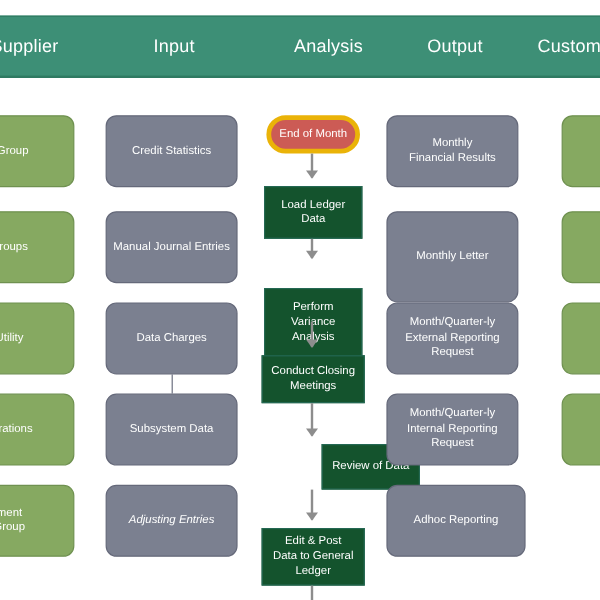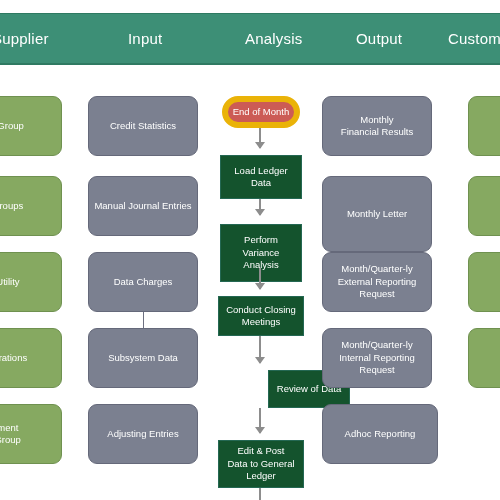--- a/index.html
+++ b/index.html
@@ -35,21 +35,21 @@
     background:#86a961;border:1px solid #6f9150;border-radius:9px;
   }
   .node.gray{
     background:#7b8090;border:1px solid #65697a;border-radius:9px;
   }
   .node.teal{
     background:#14532d;border:1px solid #246853;border-radius:0;
     font-size:9.5px;
   }
   .node.terminator{
-    background:#cc5b55;border:6px solid #eab308;border-radius:18px;
+    background:#cc5b55;border:4px solid #eab308;border-radius:18px;
     font-size:9.5px;
   }
 
   
   .conn{position:absolute;background:#8d8d8d;width:2px;}
   .arrowhead{
     position:absolute;width:0;height:0;
     border-left:5px solid transparent;
     border-right:5px solid transparent;
     border-top:7px solid #8d8d8d;
@@ -76,28 +76,28 @@
       <div class="node green" style="left: -62px; top: 252px; width: 124px; height: 60px;">ate Utility</div>
       <div class="node green" style="left: -62px; top: 328px; width: 124px; height: 60px;">g Operations</div>
       <div class="node green" style="left: -62px; top: 404px; width: 124px; height: 60px;">agement
 ing Group</div>
     </div>
   <div id="layer-input">
       <div class="node gray" style="left: 88px; top: 96px; width: 110px; height: 60px;">Credit Statistics</div>
       <div class="node gray" style="left: 88px; top: 176px; width: 110px; height: 60px;">Manual Journal Entries</div>
       <div class="node gray" style="left: 88px; top: 252px; width: 110px; height: 60px;">Data Charges</div>
       <div class="node gray" style="left: 88px; top: 328px; width: 110px; height: 60px;">Subsystem Data</div>
-      <div class="node gray" style="left: 88px; top: 404px; width: 110px; height: 60px;">Adjusting Entries</div>
+      <div class="node gray" style="left: 88px; top: 404px; width: 110px; height: 60px; font-style: italic;">Adjusting Entries</div>
       <div class="conn-thin" style="left: 143px; top: 312px; height: 16px;"></div>
     </div>
   <div id="layer-process">
       <div class="node terminator" style="left: 222px; top: 96px; width: 78px; height: 32px;">End of Month</div>
       <div class="node teal" style="left: 220px; top: 155px; width: 82px; height: 44px;">Load Ledger
 Data</div>
-      <div class="node teal" style="left: 220px; top: 224px; width: 82px; height: 58px;">Perform
+      <div class="node teal" style="left: 220px; top: 240px; width: 82px; height: 58px;">Perform
 Variance
 Analysis</div>
       <div class="node teal" style="left: 218px; top: 296px; width: 86px; height: 40px;">Conduct Closing
 Meetings</div>
       <div class="node teal" style="left: 220px; top: 370px; width: 82px; height: 38px; margin-left: 48px;">Review of Data</div>
       <div class="node teal" style="left: 218px; top: 440px; width: 86px; height: 48px;">Edit &amp; Post
 Data to General
 Ledger</div>
       <div class="conn" style="left: 259px; top: 128px; height: 20px;"></div>
       <div class="arrowhead" style="left: 255px; top: 142px;"></div>

